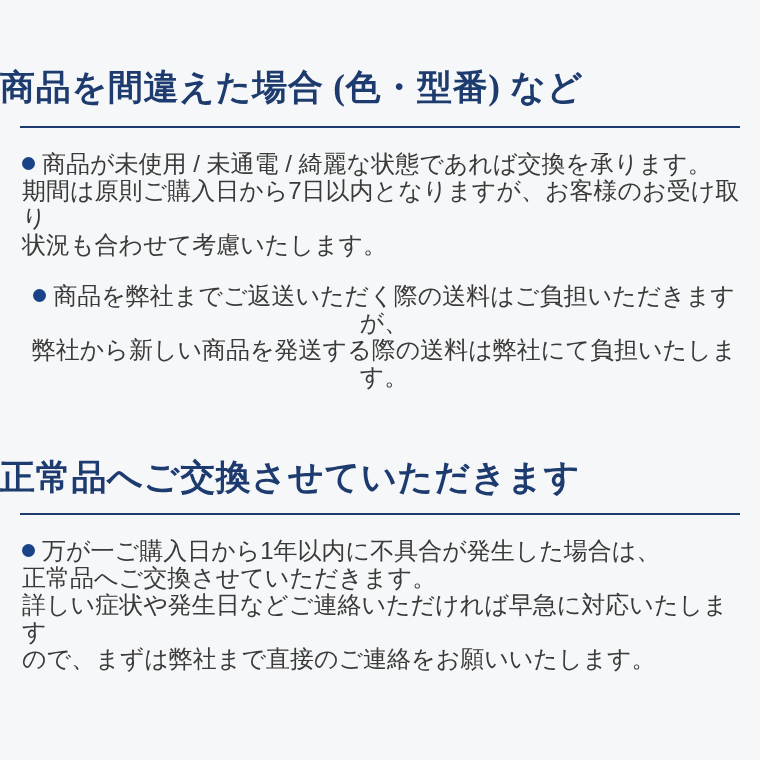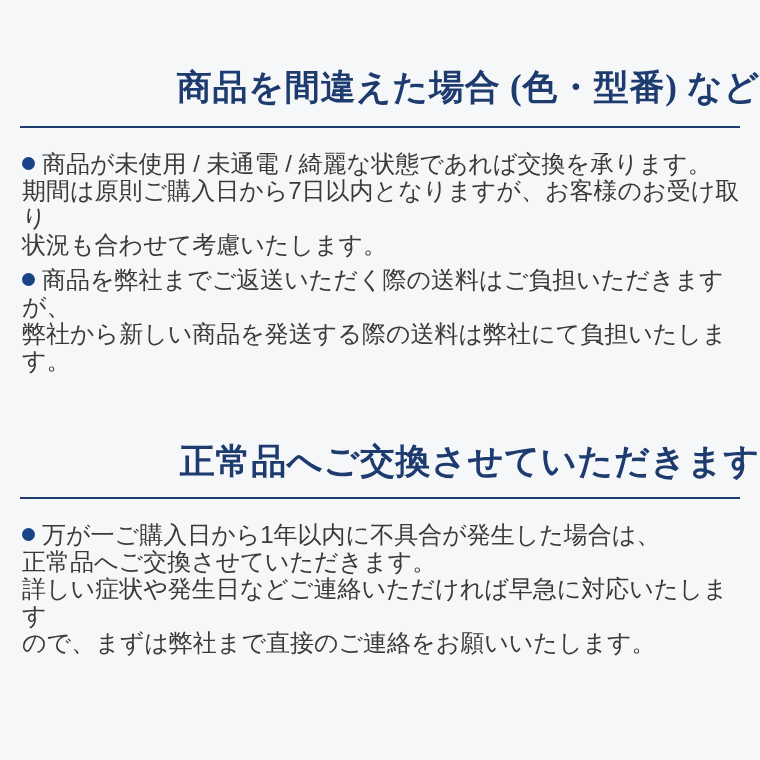--- a/index.html
+++ b/index.html
@@ -19,39 +19,39 @@
     height: 760px;
   }
   .section-title {
     margin: 0;
     font-family: "Liberation Serif", "DejaVu Serif", serif;
     font-size: 35px;
     font-weight: 700;
     line-height: 44px;
     letter-spacing: 0.02em;
     color: #1d3b6e;
-    text-align: right;
+    text-align: left;
   }
   .title-first { margin-top: 66px; }
   .title-second { margin-top: 66px; }
   .title-underline {
     height: 0;
     border: 0;
     border-top: 2px solid #1e3c6f;
     margin: 16px 20px 0 20px;
   }
   .underline-second { margin-top: 13px; }
   .para {
     margin: 0 14px 0 22px;
     font-size: 24px;
     line-height: 27px;
     color: #3a3a3a;
   }
   .para-1 { margin-top: 22px; }
-  .para-2 { margin-top: 8px; }
+  .para-2 { margin-top: 24px; text-align: center; }
   .para-3 { margin-top: 22px; }
   .bullet {
     display: inline-block;
     width: 13px;
     height: 13px;
     border-radius: 50%;
     background: #1a4287;
     margin-right: 7px;
     vertical-align: middle;
     position: relative;

